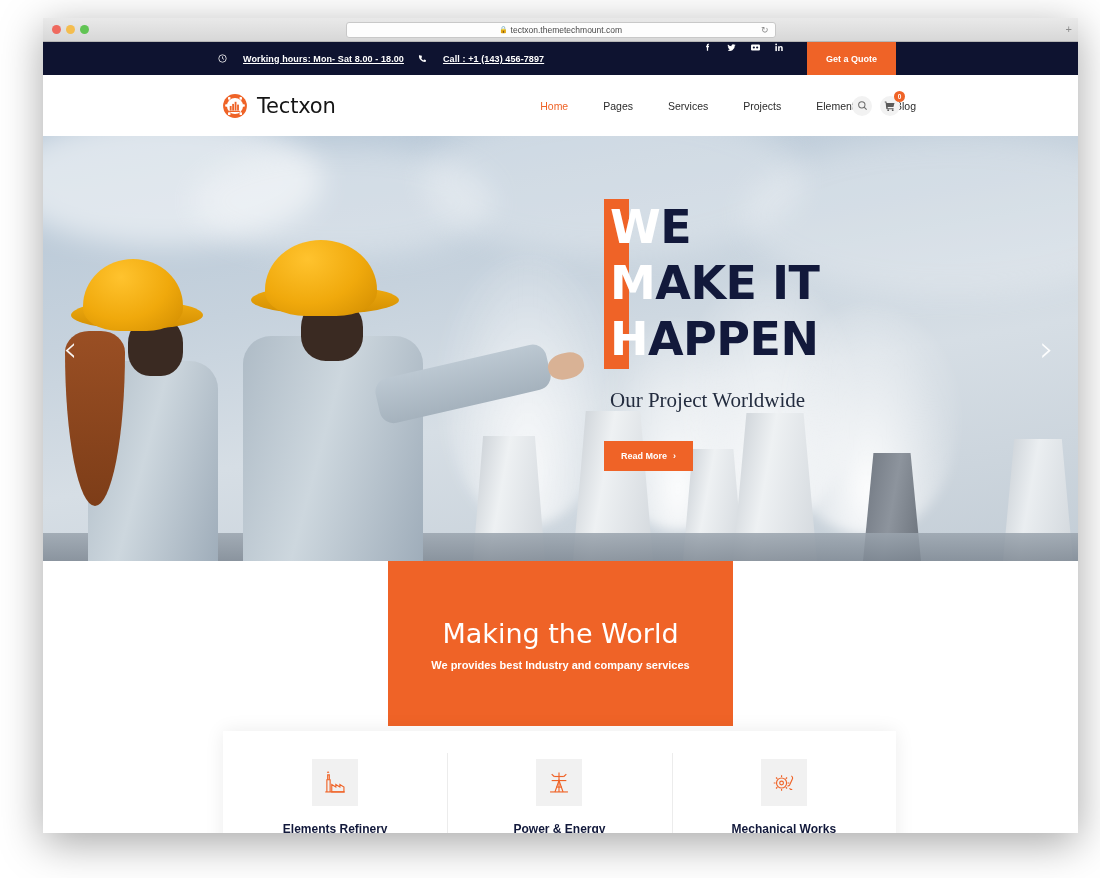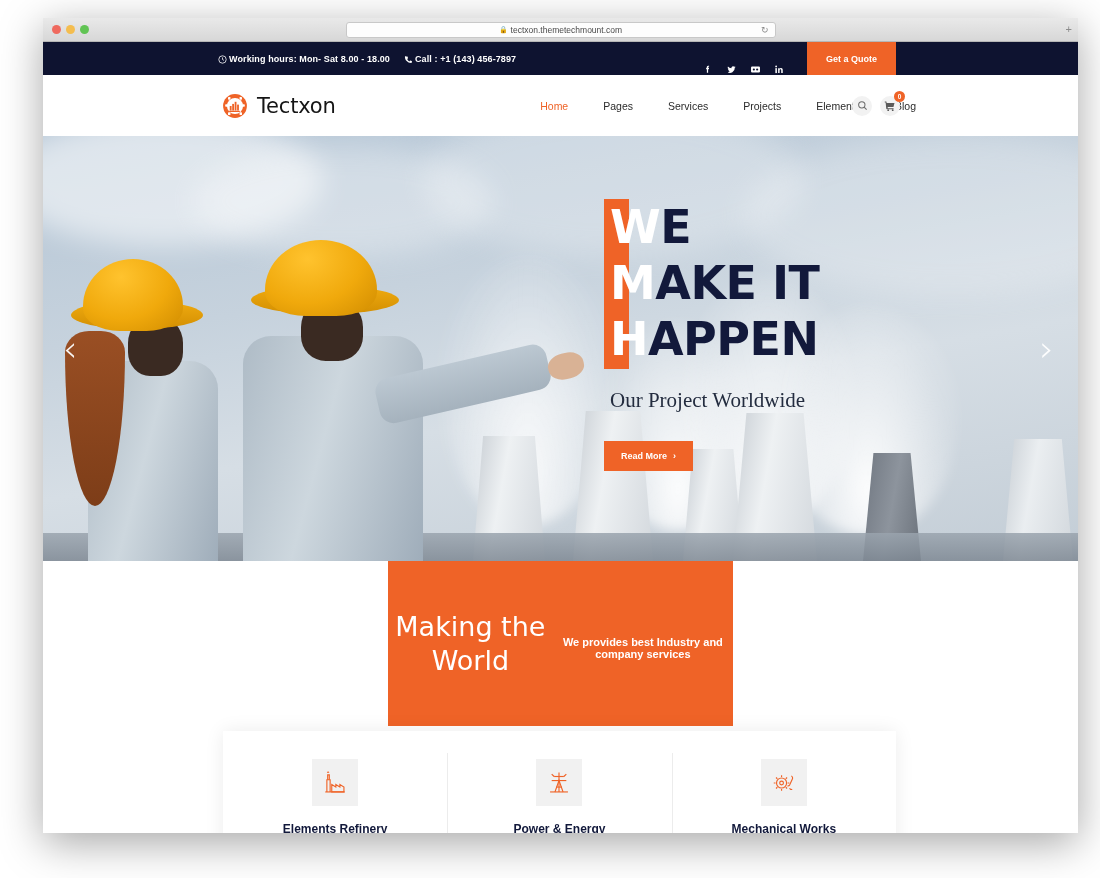--- a/index.html
+++ b/index.html
@@ -54,25 +54,25 @@
     height: 33px; background: #0e1330;
     display: flex; align-items: center;
     position: relative;
     color: #ffffff; font-size: 9px;
   }
   .topbar-info {
     display: flex; align-items: center; gap: 14px;
     margin-left: 175px;
     font-weight: bold; letter-spacing: 0.1px;
   }
-  .topbar-item { display: flex; align-items: flex-end; gap: 2px; white-space: nowrap; }
+  .topbar-item { display: flex; align-items: flex-start; gap: 16px; white-space: nowrap; text-decoration: underline; }
   .topbar-item svg { display: block; }
   .topbar-right {
     position: absolute; right: 0; top: 0; height: 100%;
-    display: flex; align-items: flex-end;
+    display: flex; align-items: flex-start;
   }
   .socials { display: flex; align-items: center; gap: 13px; margin-right: 22px; }
   .social-icon {
     color: #ffffff; display: flex; align-items: center; justify-content: center;
     cursor: pointer;
   }
   .social-icon svg { display: block; }
   .quote-btn {
     background: #ef6327; color: #fff;
     height: 33px; padding: 0 19px;
@@ -245,21 +245,21 @@
   }
 
   
   .promo-wrap {
     position: relative; height: 165px; background: #ffffff;
   }
   .promo {
     position: absolute; left: 345px; top: 0;
     width: 345px; height: 165px;
     background: #ef6327;
-    display: flex; flex-direction: row;
+    display: flex; flex-direction: column;
     align-items: center; justify-content: center;
     color: #ffffff; text-align: center;
   }
   .promo-t1 {
     font-size: 27px; font-family: "DejaVu Sans", sans-serif;
     line-height: 34px; font-weight: 400;
   }
   .promo-t2 {
     font-size: 27px; font-family: "DejaVu Sans", sans-serif;
     line-height: 34px; font-weight: bold;

